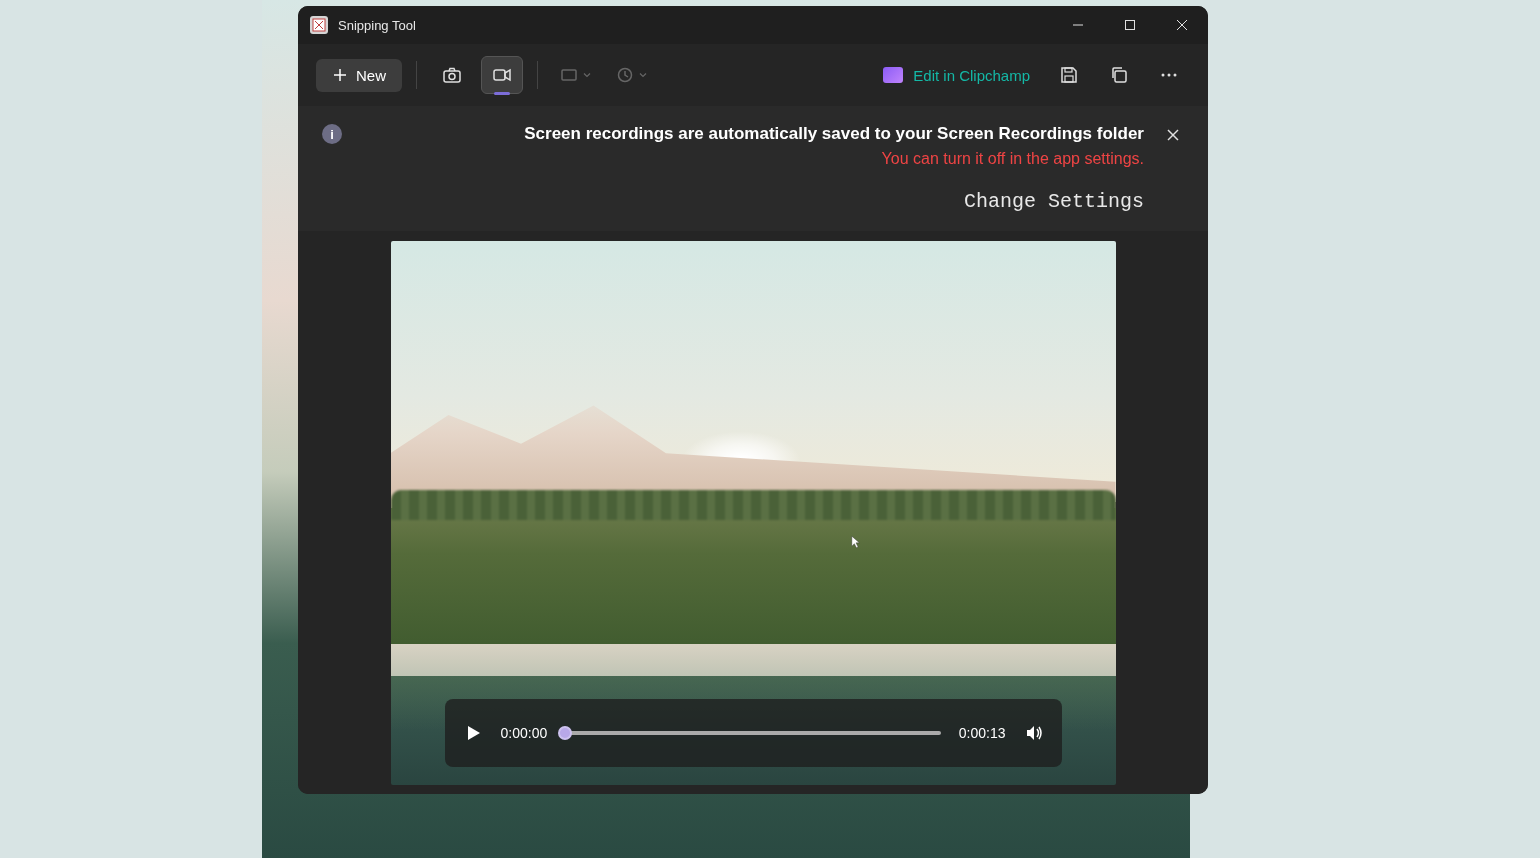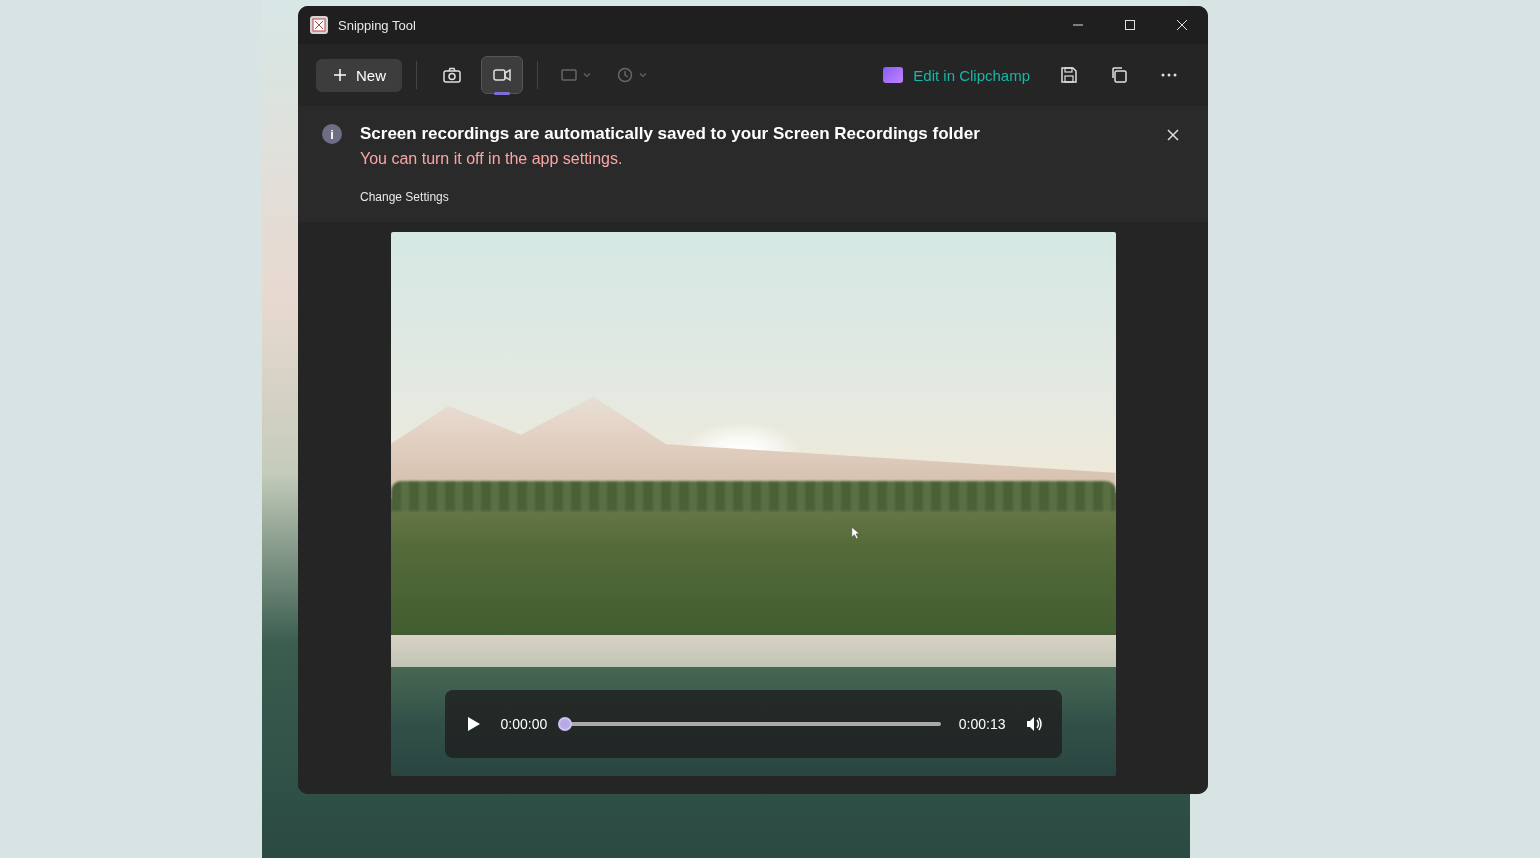--- a/index.html
+++ b/index.html
@@ -156,35 +156,36 @@
       border-radius: 50%;
       background: #6d6d85;
       color: #fff;
       display: flex;
       align-items: center;
       justify-content: center;
       font-size: 13px;
       font-weight: bold;
       flex-shrink: 0;
     }
-    .info-content { flex: 1; }
+    .info-content { flex: 1; text-align: right; }
     .info-title {
       color: #fff;
       font-size: 17px;
       font-weight: 600;
       margin-bottom: 6px;
     }
     .info-sub {
-      color: #fca5a5;
+      color: #ef4444;
       font-size: 16px;
       margin-bottom: 22px;
     }
     .info-link {
       color: #e8e8e8;
-      font-size: 12px;
+      font-size: 20px;
+      font-family: Liberation Mono, monospace;
     }
     .info-close {
       color: #e0e0e0;
       font-size: 16px;
       background: transparent;
       border: none;
       padding: 4px;
     }
     .preview-area {
       flex: 1;

